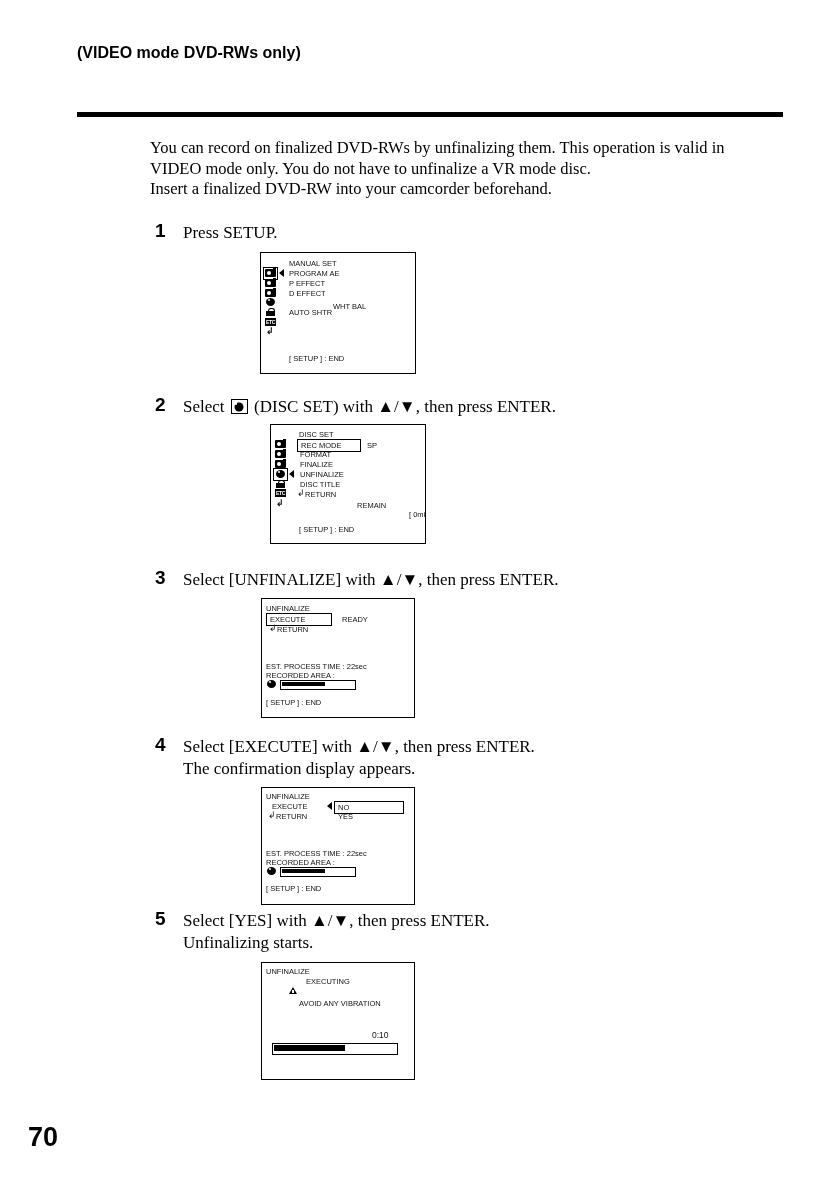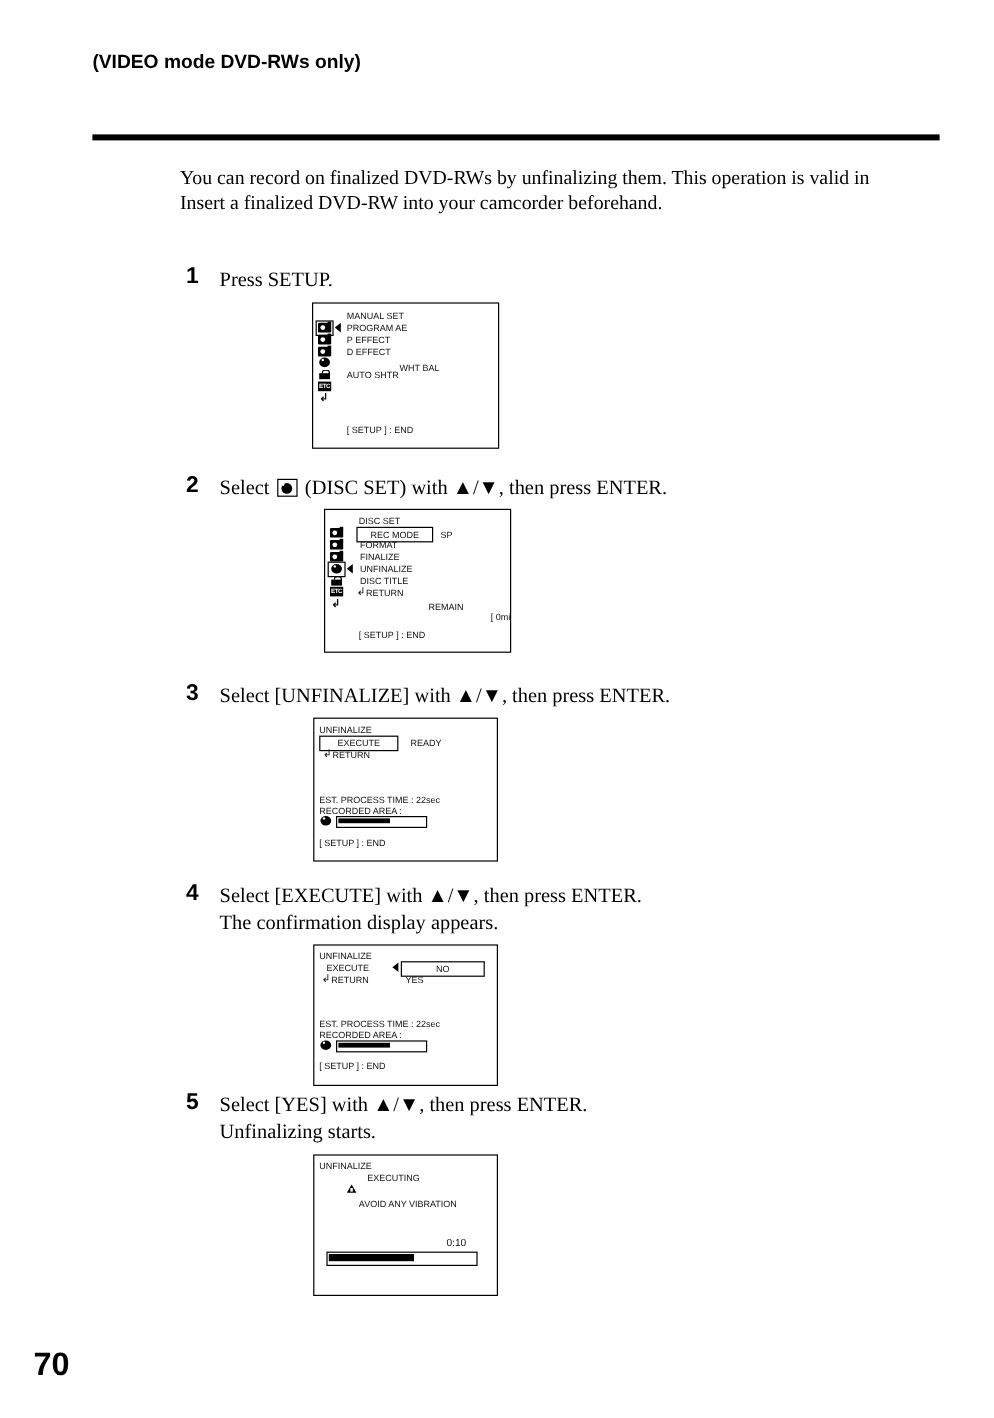--- a/index.html
+++ b/index.html
@@ -132,21 +132,21 @@
     position:absolute;width:0;height:0;
     border-top:4px solid transparent;
     border-bottom:4px solid transparent;
     border-right:5px solid #000;
   }
 
   
   .boxed{
     position:absolute;border:1.2px solid #000;background:#fff;
     font-size:7.5px;line-height:9px;
-    padding:1px 3px;white-space:nowrap;text-align:center;
+    padding:1px 3px;white-space:nowrap;
   }
 
   
   .bar-frame{
     position:absolute;border:1.2px solid #000;background:#fff;
   }
   .bar-fill{position:absolute;left:1px;top:1px;background:#000;}
 
   .disc-mark{
     position:absolute;width:9px;height:8px;border-radius:50%;background:#000;
@@ -178,20 +178,21 @@
 
 <div class="page">
 
   <div class="header">
     <div class="title-sub">(VIDEO mode DVD-RWs only)</div>
   </div>
   <div class="rule"></div>
 
   <div class="intro">
     <div>You can record on finalized DVD-RWs by unfinalizing them. This operation is valid in</div>
+    <div>VIDEO mode only. You do not have to unfinalize a VR mode disc.</div>
     <div>Insert a finalized DVD-RW into your camcorder beforehand.</div>
   </div>
 
   <div class="step" style="top:220px;">
     <div class="step-num">1</div>
     <div class="step-text">Press SETUP.</div>
   </div>
 
   <div class="lcd" style="left:260px;top:252px;width:154px;height:120px;">
     <div class="row" style="left:28px;top:6px;">MANUAL SET</div>

